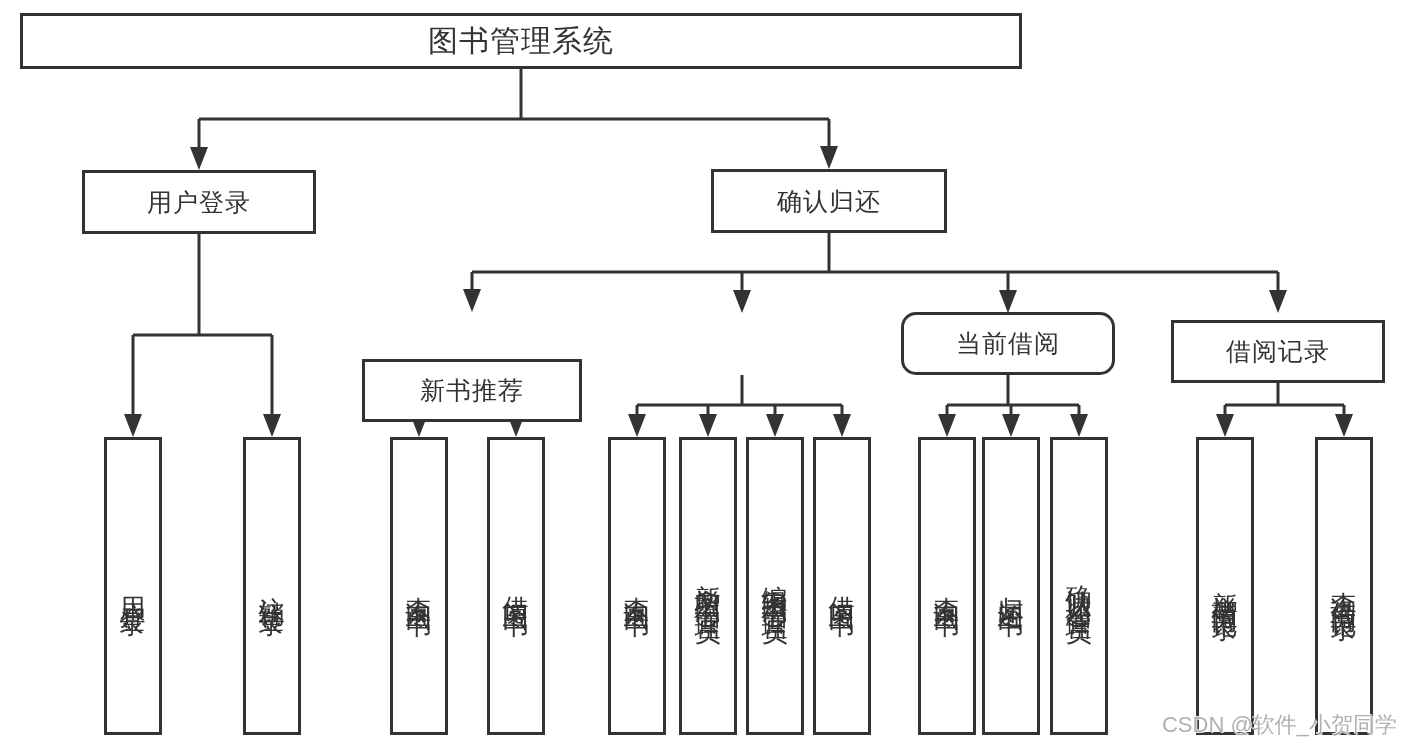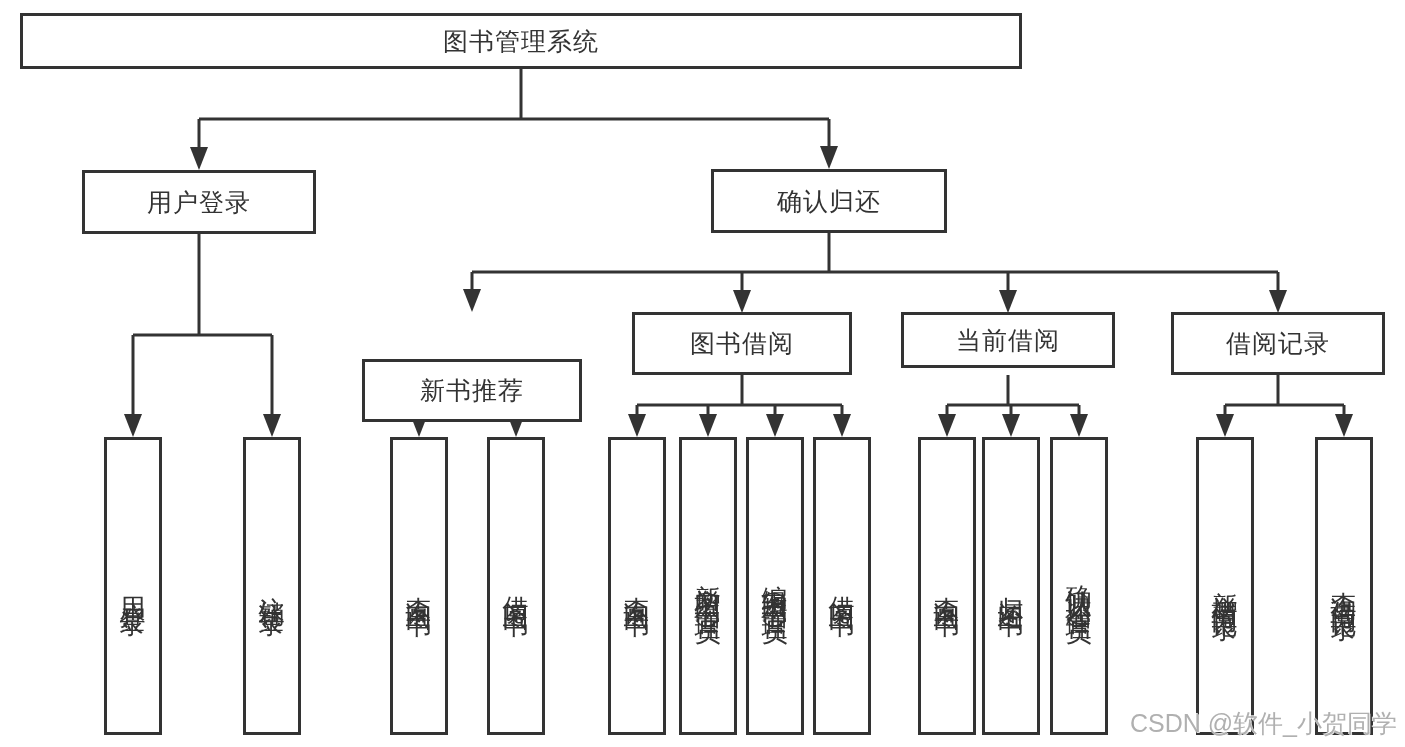--- a/index.html
+++ b/index.html
@@ -21,30 +21,30 @@
   .connectors path{stroke:var(--line);stroke-width:3;fill:none;}
   .connectors polygon{fill:var(--line);stroke:none;}
   .box{
     position:absolute;
     box-sizing:border-box;
     border:3px solid var(--line);
     background:var(--bg);
     display:flex;align-items:center;justify-content:center;
     text-align:center;
   }
-  .root-box{left:20px;top:13px;width:1002px;height:56px;font-size:25px;letter-spacing:1px;}
+  .root-box{left:20px;top:13px;width:1002px;height:56px;font-size:30px;letter-spacing:1px;}
   .branch{height:64px;font-size:25px;letter-spacing:1px;}
   .leaf{
     top:437px;width:58px;height:298px;
     writing-mode:vertical-rl;text-orientation:mixed;
     font-size:26px;letter-spacing:5px;line-height:1;
   }
   .watermark{
     position:absolute;right:8px;bottom:7px;
-    font-size:25px;color:var(--wm);
+    font-size:22px;color:var(--wm);
     text-shadow:-1px -1px 0 rgba(255,255,255,.85), 1px 1px 0 rgba(255,255,255,.85);
     white-space:nowrap;
   }
 </style>
 </head>
 <body>
 
 <div class="canvas">
 
   <svg class="connectors" viewBox="0 0 1405 747" xmlns="http://www.w3.org/2000/svg" aria-hidden="true">
@@ -108,23 +108,22 @@
     <path d="M1344 405 V416"></path>
       <polygon points="1344,437 1335,414 1353,414"></polygon>
   </svg>
 
   <div class="box root-box">图书管理系统</div>
 
   <div class="box branch" style="left:82px;top:170px;width:234px;">用户登录</div>
   <div class="box branch" style="left:711px;top:169px;width:236px;">确认归还</div>
 
   <div class="box branch" style="left:362px;top:312px;width:220px;height:63px;margin-top:47px;">新书推荐</div>
-  <div class="box branch" style="left:632px;top:312px;width:220px;height:63px;">图书借阅</div>
-  <div class="box branch" style="left:901px;top:312px;width:214px;height:56px;">当前借阅</div>
-  <div class="box branch" style="left:1171px;top:312px;width:214px;height:63px;">借阅记录</div>
+  <div class="box branch" style="left:901px;top:312px;width:214px;height:63px;border-radius:15px;">当前借阅</div>
+  <div class="box branch" style="left:1171px;top:320px;width:214px;height:63px;">借阅记录</div>
 
   <div class="box leaf" style="left:104px;">用户登录</div>
   <div class="box leaf" style="left:243px;">注销登录</div>
 
   <div class="box leaf" style="left:390px;">查询图书</div>
   <div class="box leaf" style="left:487px;">借阅图书</div>
 
   <div class="box leaf" style="left:608px;">查询图书</div>
   <div class="box leaf" style="left:679px;">新增图书（管理员）</div>
   <div class="box leaf" style="left:746px;">编辑图书（管理员）</div>

